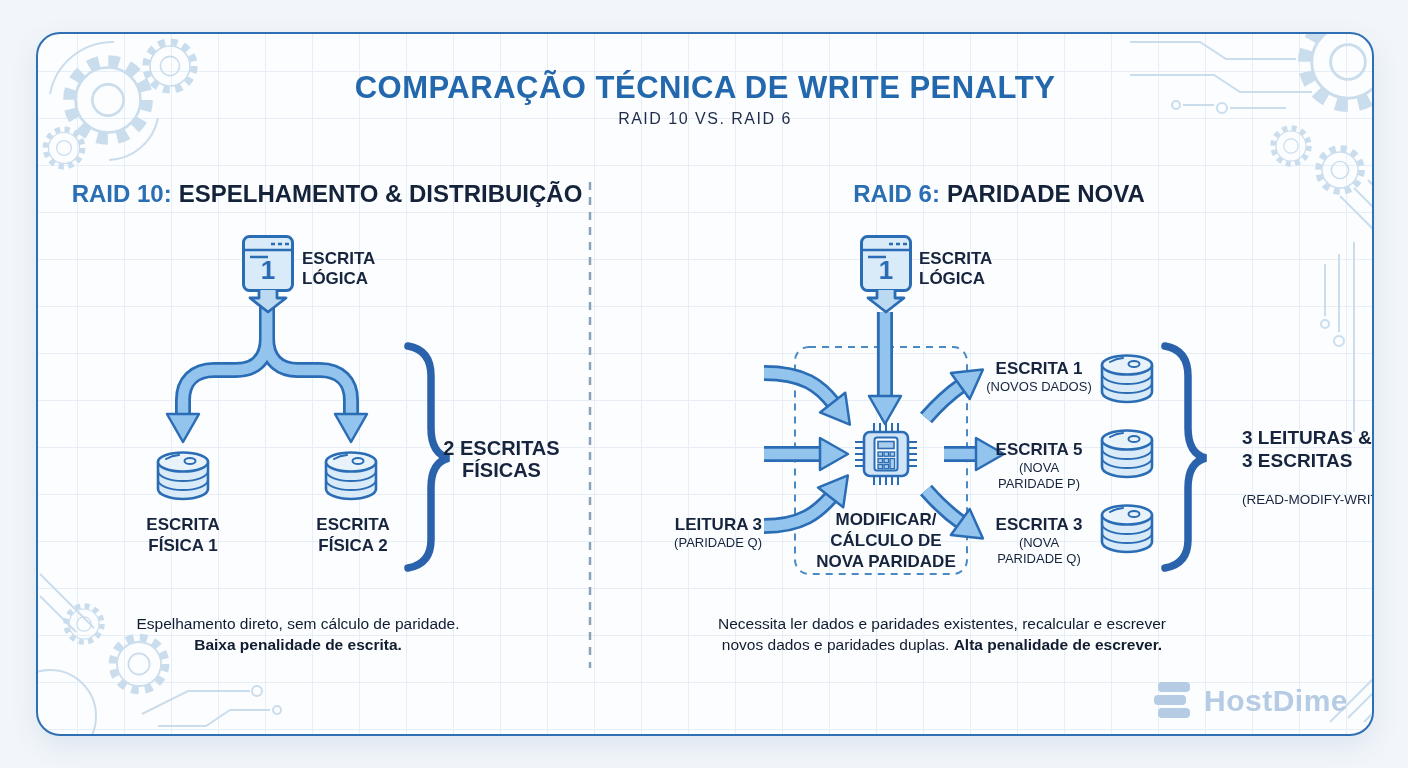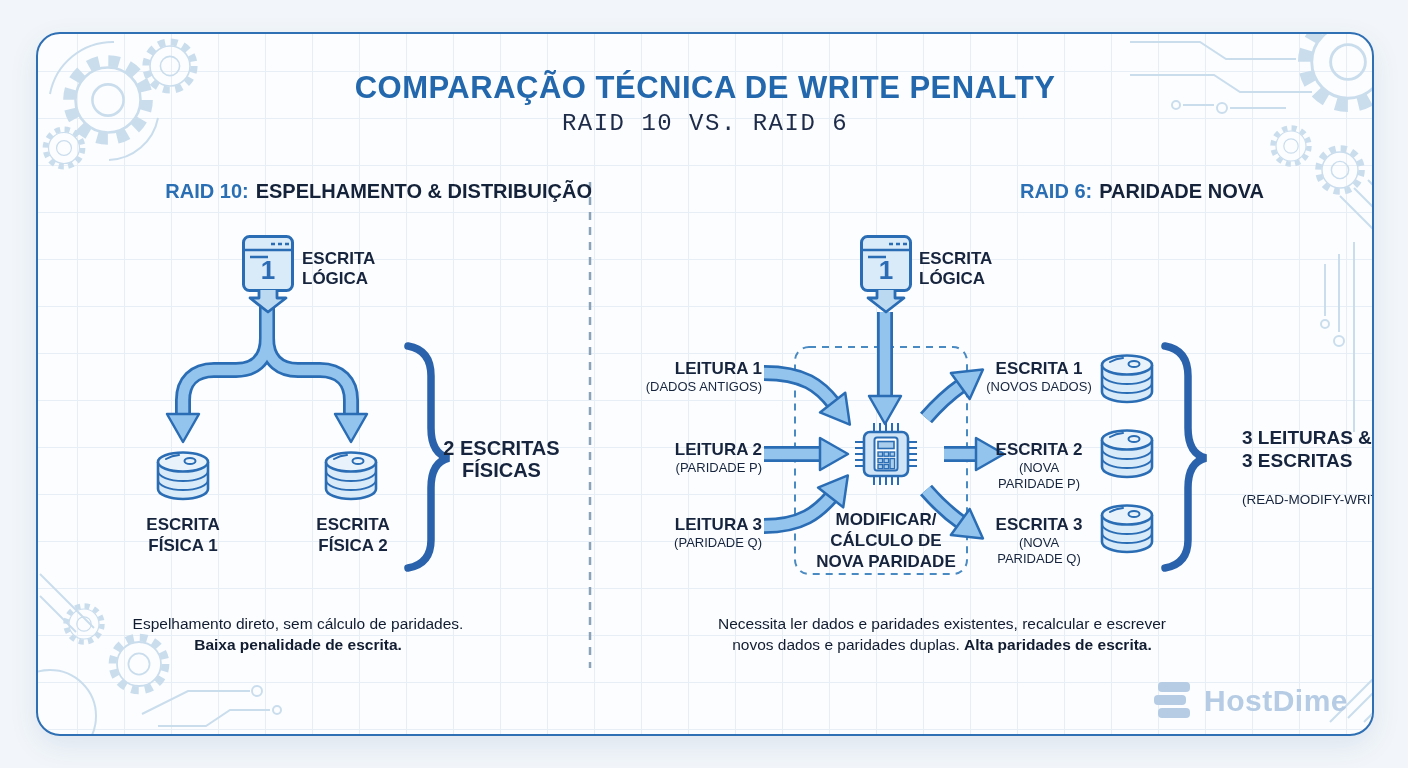--- a/index.html
+++ b/index.html
@@ -10,23 +10,23 @@
          background-color:#fcfdff;
          background-image:linear-gradient(#e8eef5 1px,transparent 1px),
                           linear-gradient(90deg,#e8eef5 1px,transparent 1px);
          background-size:47px 47px;background-position:-8px -10px;
          box-shadow:0 10px 28px rgba(40,80,140,.10);}
   svg.layer{position:absolute;left:0;top:0;width:1334px;height:700px;pointer-events:none;}
 
   .abs{position:absolute;}
   .title{left:0;right:0;top:36px;text-align:center;font-size:31px;font-weight:700;
          color:#2368ad;letter-spacing:.5px;}
-  .subtitle{left:0;right:0;top:76px;text-align:center;font-size:24px;font-weight:500;
-            color:#1e2c49;letter-spacing:1.5px;font-family:Liberation Mono, monospace;}
-  .heading{top:146px;width:530px;text-align:right;font-size:20px;font-weight:700;}
+  .subtitle{left:0;right:0;top:76px;text-align:center;font-size:16px;font-weight:500;
+            color:#1e2c49;letter-spacing:1.5px;}
+  .heading{top:146px;width:530px;text-align:center;font-size:24px;font-weight:700;}
   .heading .hprefix{color:#2a6fb4;margin-right:7px;}
   .heading .hrest{color:#14223a;}
   .pl{white-space:pre-line;}
   .lw-label{top:215px;font-size:17px;font-weight:700;line-height:20px;}
   .disk-label{top:480px;width:120px;text-align:center;font-size:17px;font-weight:700;line-height:21px;}
   .sum-left{left:401px;top:403px;width:125px;text-align:center;font-size:20px;font-weight:700;line-height:22px;}
   .note{font-size:15.5px;line-height:21px;text-align:center;color:#111c30;}
   .note b{font-weight:700;}
   .rlabel{left:574px;width:150px;text-align:right;}
   .wlabel{left:942px;width:118px;text-align:center;}
@@ -183,43 +183,35 @@
       <path d="M10,8 Q16,4.5 23,4" fill="none" stroke="#2a6db5" stroke-width="2" stroke-linecap="round"></path>
     </svg>
     <div class="abs disk-label pl" style="left:85px;">ESCRITA
 FÍSICA 1</div>
     <div class="abs disk-label pl" style="left:255px;">ESCRITA
 FÍSICA 2</div>
     <div class="abs sum-left pl">2 ESCRITAS
 FÍSICAS</div>
 
     <div class="abs note" style="left:50px;top:579px;width:420px;">
-      <span>Espelhamento direto, sem cálculo de paridades.</span><br>
+      <span>Espelhamento direto, sem cálculo de paridade.</span><br>
       <b>Baixa penalidade de escrita.</b>
     </div>
 
     <div class="abs doc" style="left:822px;top:201px;">
       <svg width="52" height="80" viewBox="0 0 52 80">
         <rect x="1.5" y="1.5" width="49" height="54" rx="6" fill="#d9eaf8" stroke="#2a6db5" stroke-width="3"></rect>
         <path d="M29,9 h4 M36,9 h4 M43,9 h4 M2,15 H50 M8,22 H26" stroke="#2a6db5" stroke-width="2.5" fill="none"></path>
         <path d="M17,55 V63 H8 L26,77 L44,63 H35 V55" fill="#bcd9f2" stroke="#2a6db5" stroke-width="2.8" stroke-linejoin="round"></path>
       </svg>
       <div class="doc-num">1</div>
     </div>
     <div class="abs lw-label pl" style="left:881px;">ESCRITA
 LÓGICA</div>
 
-    <div class="abs rlabel" style="top:325px;">
-      <div class="l1">LEITURA 1</div>
-      <div class="l2">(DADOS ANTIGOS)</div>
-    </div>
-    <div class="abs rlabel" style="top:406px;">
-      <div class="l1">LEITURA 2</div>
-      <div class="l2">(PARIDADE P)</div>
-    </div>
     <div class="abs rlabel" style="top:481px;">
       <div class="l1">LEITURA 3</div>
       <div class="l2">(PARIDADE Q)</div>
     </div>
 
     <svg class="abs" style="left:816px;top:388px;" width="64" height="64" viewBox="0 0 64 64">
       <path d="M20,1 V10 M26,1 V10 M32,1 V10 M38,1 V10 M44,1 V10 M20,54 V63 M26,54 V63 M32,54 V63 M38,54 V63 M44,54 V63 M1,20 H10 M1,26 H10 M1,32 H10 M1,38 H10 M1,44 H10 M54,20 H63 M54,26 H63 M54,32 H63 M54,38 H63 M54,44 H63" stroke="#2a6db5" stroke-width="2" fill="none"></path>
       <rect x="10" y="10" width="44" height="44" rx="6" fill="#cfe4f7" stroke="#2a6db5" stroke-width="2.6"></rect>
       <rect x="20.5" y="15.5" width="23" height="33" rx="2.5" fill="#ffffff" stroke="#2a6db5" stroke-width="2"></rect>
       <rect x="24" y="19.5" width="16" height="7" fill="#a9cdec" stroke="#2a6db5" stroke-width="1.6"></rect>
@@ -236,21 +228,21 @@
     </svg>
     <div class="abs process-label pl">MODIFICAR/
 CÁLCULO DE
 NOVA PARIDADE</div>
 
     <div class="abs wlabel" style="top:325px;">
       <div class="l1">ESCRITA 1</div>
       <div class="l2 pl">(NOVOS DADOS)</div>
     </div>
     <div class="abs wlabel" style="top:406px;">
-      <div class="l1">ESCRITA 2</div>
+      <div class="l1">ESCRITA 5</div>
       <div class="l2 pl">(NOVA
 PARIDADE P)</div>
     </div>
     <div class="abs wlabel" style="top:481px;">
       <div class="l1">ESCRITA 3</div>
       <div class="l2 pl">(NOVA
 PARIDADE Q)</div>
     </div>
 
     <svg class="abs" style="left:1062px;top:320px;" width="54" height="50" viewBox="0 0 54 50">
@@ -276,21 +268,21 @@
     </svg>
 
     <div class="abs sum-right">
       <div class="sum-main pl">3 LEITURAS &amp;
 3 ESCRITAS</div>
       <div class="sum-sub">(READ-MODIFY-WRITE)</div>
     </div>
 
     <div class="abs note" style="left:669px;top:579px;width:470px;">
       <span>Necessita ler dados e paridades existentes, recalcular e escrever novos dados e paridades duplas.</span>
-      <b>Alta paridades de escrita.</b>
+      <b>Alta penalidade de escrever.</b>
     </div>
 
     <div class="abs logo">
       <svg width="44" height="42" viewBox="0 0 44 42">
         <g fill="#b5cce4">
           <path d="M10,2 h24 a4,4 0 0 1 4,4 v2 a4,4 0 0 1 -4,4 h-24 a4,4 0 0 1 -4,-4 v-2 a4,4 0 0 1 4,-4 z"></path>
           <path d="M6,15 h24 a4,4 0 0 1 4,4 v2 a4,4 0 0 1 -4,4 h-24 a4,4 0 0 1 -4,-4 v-2 a4,4 0 0 1 4,-4 z"></path>
           <path d="M10,28 h24 a4,4 0 0 1 4,4 v2 a4,4 0 0 1 -4,4 h-24 a4,4 0 0 1 -4,-4 v-2 a4,4 0 0 1 4,-4 z"></path>
         </g>
       </svg>

